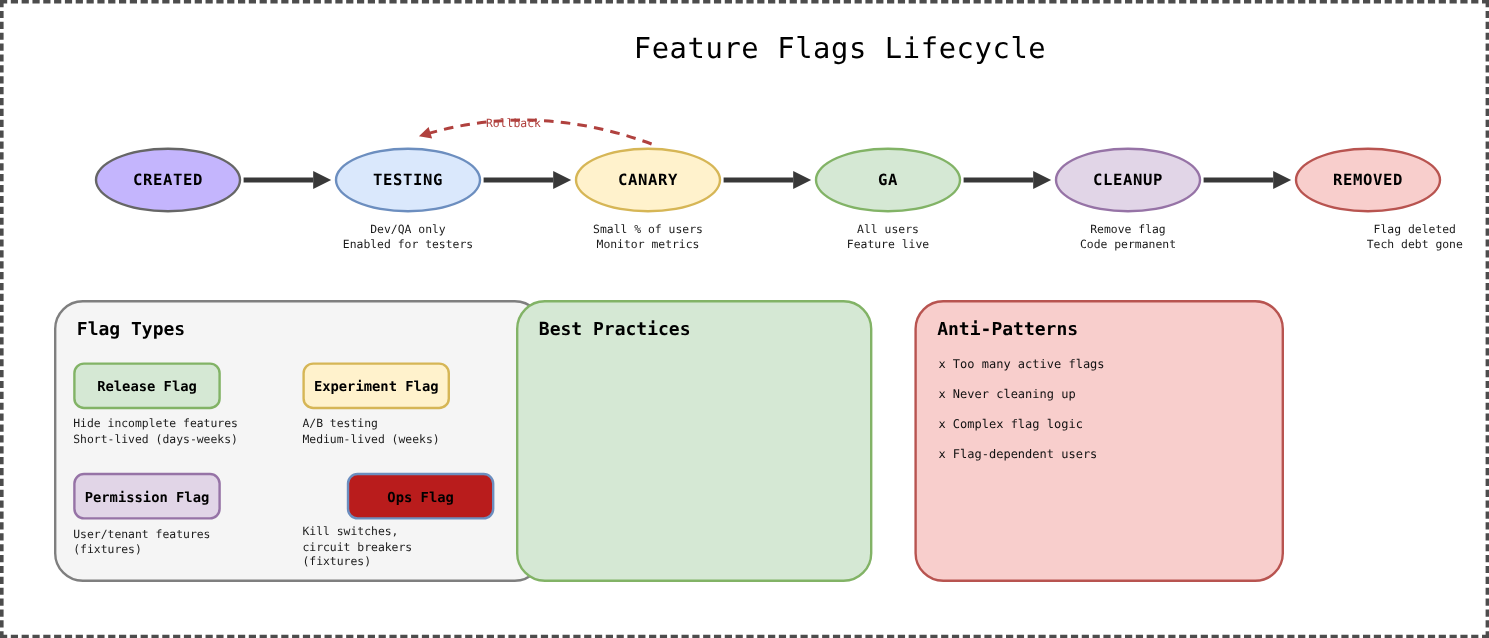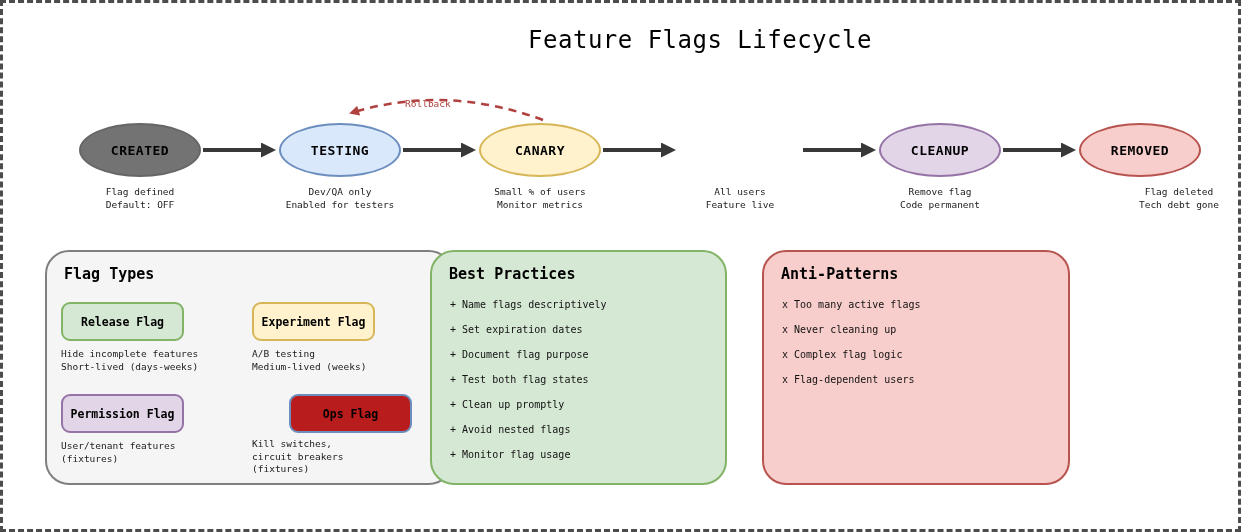--- a/index.html
+++ b/index.html
@@ -127,38 +127,39 @@
     <line x1="203" y1="150" x2="261" y2="150" stroke="#383838" stroke-width="4" marker-end="url(#arrow)"></line>
     <line x1="403" y1="150" x2="461" y2="150" stroke="#383838" stroke-width="4" marker-end="url(#arrow)"></line>
     <line x1="603" y1="150" x2="661" y2="150" stroke="#383838" stroke-width="4" marker-end="url(#arrow)"></line>
     <line x1="803" y1="150" x2="861" y2="150" stroke="#383838" stroke-width="4" marker-end="url(#arrow)"></line>
     <line x1="1003" y1="150" x2="1061" y2="150" stroke="#383838" stroke-width="4" marker-end="url(#arrow)"></line>
     <path d="M 543 120 Q 445 84 351 113" fill="none" stroke="#b0413e" stroke-width="2.5" stroke-dasharray="8 6" marker-end="url(#arrow-red)"></path>
   </svg>
 
   <div class="rollback-label">Rollback</div>
 
-  <div class="stage-ellipse" style="left: 79px; background-color: #737373; border-color: rgb(102, 102, 102);">
+  <div class="stage-ellipse" style="left: 79px; background-color: #c4b5fd; border-color: rgb(102, 102, 102);">
     <span class="stage-label">CREATED</span>
   </div>
-  <div class="stage-desc" style="left:40px">Flag defined
-Default: OFF</div>
 
   <div class="stage-ellipse" style="left: 279px; background-color: rgb(218, 232, 252); border-color: rgb(108, 142, 191);">
     <span class="stage-label">TESTING</span>
   </div>
   <div class="stage-desc" style="left:240px">Dev/QA only
 Enabled for testers</div>
 
   <div class="stage-ellipse" style="left: 479px; background-color: rgb(255, 242, 204); border-color: rgb(214, 182, 86);">
     <span class="stage-label">CANARY</span>
   </div>
   <div class="stage-desc" style="left:440px">Small % of users
 Monitor metrics</div>
 
+  <div class="stage-ellipse" style="left: 679px; background-color: rgb(213, 232, 212); border-color: rgb(130, 179, 102);">
+    <span class="stage-label">GA</span>
+  </div>
   <div class="stage-desc" style="left:640px">All users
 Feature live</div>
 
   <div class="stage-ellipse" style="left: 879px; background-color: rgb(225, 213, 231); border-color: rgb(150, 115, 166);">
     <span class="stage-label">CLEANUP</span>
   </div>
   <div class="stage-desc" style="left:840px">Remove flag
 Code permanent</div>
 
   <div class="stage-ellipse" style="left: 1079px; background-color: rgb(248, 206, 204); border-color: rgb(184, 84, 80);">
@@ -191,29 +192,20 @@
     <div class="flag-card card-pos-3" style="background-color: #b91c1c; border-color: rgb(108, 142, 191); margin-left: 37px;">
       <span class="flag-card-label">Ops Flag</span>
     </div>
     <div class="flag-card-desc desc-pos-3">Kill switches,
 circuit breakers
 (fixtures)</div>
   </div>
 
   <div class="panel" id="panel-best" style="background-color: rgb(213, 232, 212); border-color: rgb(130, 179, 102);">
     <div class="panel-title">Best Practices</div>
-    <div class="panel-items">
-      <div class="panel-item">+ Name flags descriptively</div>
-      <div class="panel-item">+ Set expiration dates</div>
-      <div class="panel-item">+ Document flag purpose</div>
-      <div class="panel-item">+ Test both flag states</div>
-      <div class="panel-item">+ Clean up promptly</div>
-      <div class="panel-item">+ Avoid nested flags</div>
-      <div class="panel-item">+ Monitor flag usage</div>
-    </div>
   </div>
 
   <div class="panel" id="panel-anti" style="background-color: rgb(248, 206, 204); border-color: rgb(184, 84, 80);">
     <div class="panel-title">Anti-Patterns</div>
     <div class="panel-items">
       <div class="panel-item">x Too many active flags</div>
       <div class="panel-item">x Never cleaning up</div>
       <div class="panel-item">x Complex flag logic</div>
       <div class="panel-item">x Flag-dependent users</div>
     </div>

